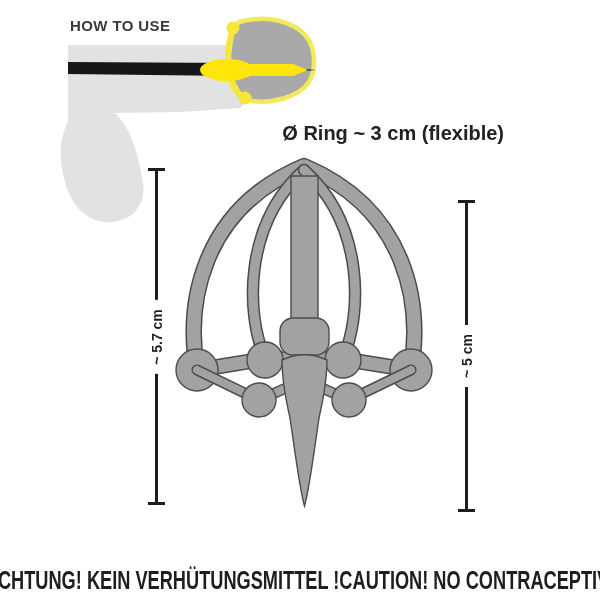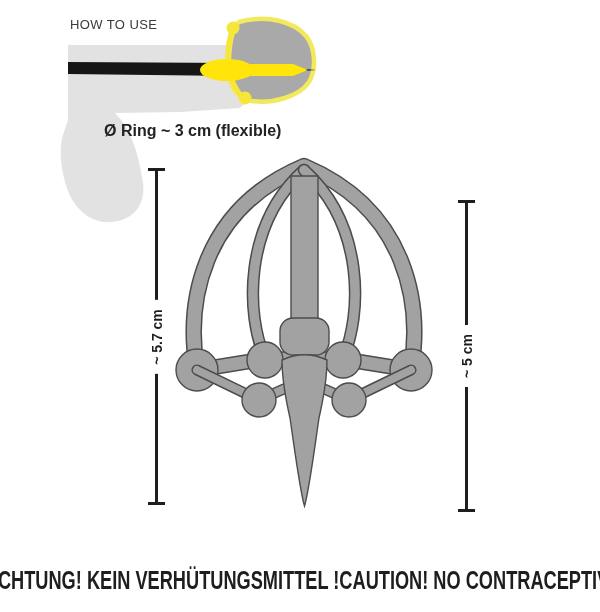--- a/index.html
+++ b/index.html
@@ -17,28 +17,28 @@
   }
   html,body{margin:0;padding:0;background:#fff;}
   .canvas{
     position:relative;width:600px;height:612px;overflow:hidden;
     background:var(--background);
     font-family:"Liberation Sans","DejaVu Sans",sans-serif;
     color:var(--text-dark);
   }
   .title{
     position:absolute;left:70px;top:17px;
-    font-size:13px;font-weight:400;letter-spacing:.4px;color:var(--title-gray);
+    font-size:15px;font-weight:700;letter-spacing:.4px;color:var(--title-gray);
     white-space:nowrap;
   }
   .illus{position:absolute;left:0;top:0;width:340px;height:230px;}
   .device{position:absolute;left:140px;top:148px;width:330px;height:375px;}
   .label{
-    position:absolute;left:104px;width:400px;text-align:left;
-    font-size:16px;font-weight:600;color:#222;white-space:nowrap;
+    position:absolute;left:104px;width:400px;text-align:right;
+    font-size:20px;font-weight:600;color:#222;white-space:nowrap;
   }
   .ring-label{top:122px;}
   .plug-label{top:524px;}
   .dim{position:absolute;width:3px;background:var(--text-dark);}
   .dim::before,.dim::after{
     content:"";position:absolute;left:-7px;width:17px;height:3px;background:var(--text-dark);
   }
   .dim::before{top:0;}
   .dim::after{bottom:0;}
   .dim-left{left:155px;top:168px;height:337px;}

